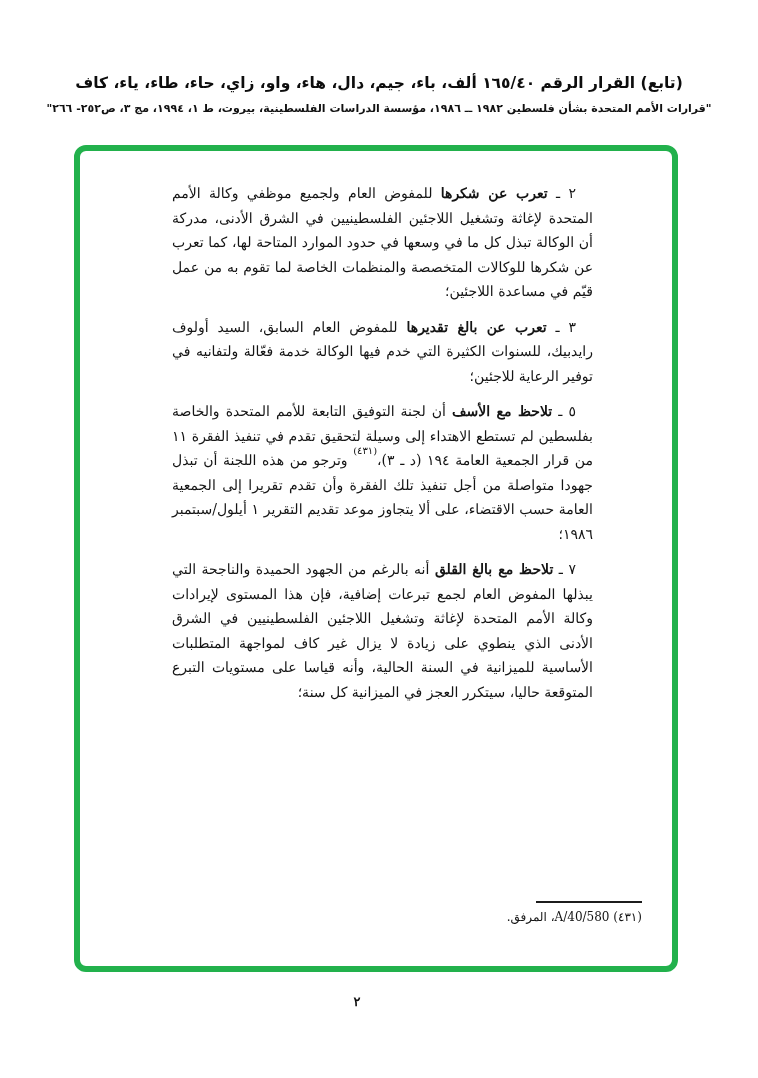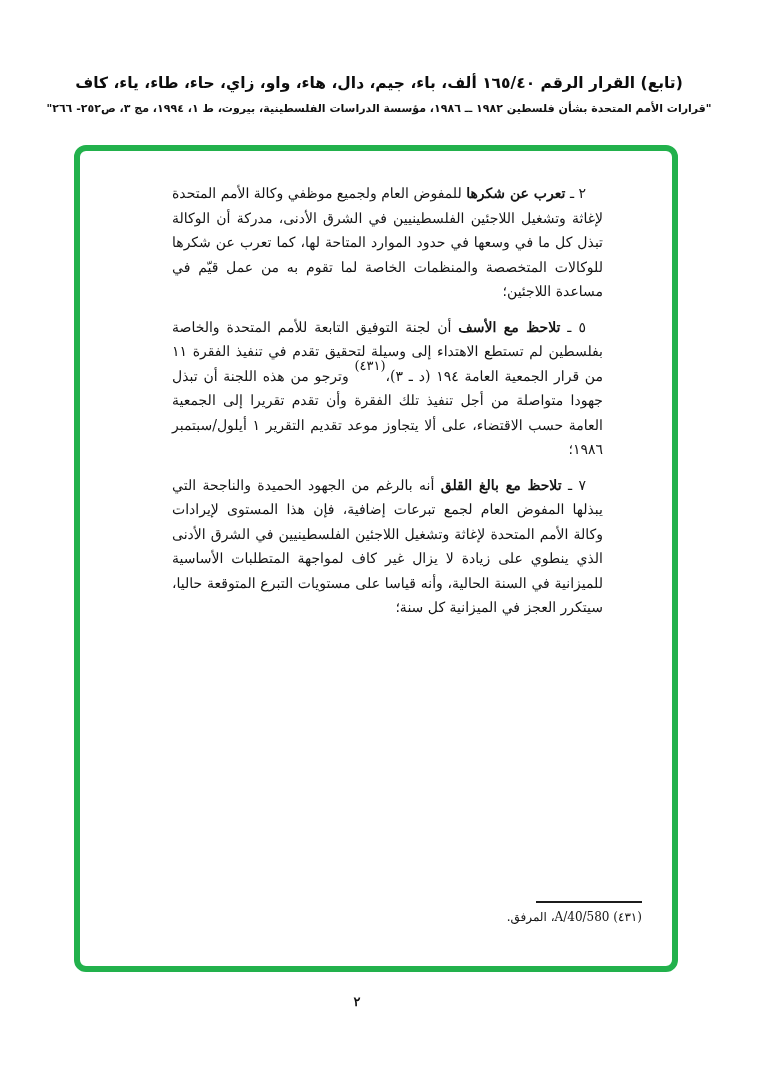--- a/index.html
+++ b/index.html
@@ -35,34 +35,34 @@
     position:absolute;
     left:74px;top:145px;
     width:604px;height:827px;
     box-sizing:border-box;
     border:6px solid #22b14c;
     border-radius:12px;
     background:#ffffff;
   }
   .content{
     position:absolute;
-    top:30px;right:69px;left:92px;
+    top:30px;right:79px;left:92px;
     direction:rtl;
     text-align:justify;
   }
   .para{
     margin:0 0 11px 0;
     font-size:14px;
     line-height:24.5px;
     text-indent:17px;
     color:#141414;
   }
   .para .bold{font-weight:bold;}
   .para sup{
-    font-size:13px;
+    font-size:10px;
     line-height:0;
     position:relative;
     top:-5px;
   }
   .footnote-area{
     position:absolute;
     right:30px;bottom:42px;
     direction:rtl;
     text-align:left;
   }
@@ -92,20 +92,21 @@
 <div class="page">
 
   <div class="hdr-title" dir="rtl">(تابع) القرار الرقم ١٦٥/٤٠ ألف، باء، جيم، دال، هاء، واو، زاي، حاء، طاء، ياء، كاف</div>
 
   <div class="hdr-source" dir="rtl">"قرارات الأمم المتحدة بشأن فلسطين ١٩٨٢ ــ ١٩٨٦، مؤسسة الدراسات الفلسطينية، بيروت، ط ١، ١٩٩٤، مج ٣، ص٢٥٢- ٢٦٦"</div>
 
   <div class="green-box" style="border-color: rgb(34, 177, 76);">
 
     <div class="content">
         <p class="para" dir="rtl"><span>٢ ـ </span><span class="bold">تعرب عن شكرها</span><span> للمفوض العام ولجميع موظفي وكالة الأمم المتحدة لإغاثة وتشغيل اللاجئين الفلسطينيين في الشرق الأدنى، مدركة أن الوكالة تبذل كل ما في وسعها في حدود الموارد المتاحة لها، كما تعرب عن شكرها للوكالات المتخصصة والمنظمات الخاصة لما تقوم به من عمل قيّم في مساعدة اللاجئين؛</span></p>
+        <p class="para" dir="rtl"><span>٣ ـ </span><span class="bold">تعرب عن بالغ تقديرها</span><span> للمفوض العام السابق، السيد أولوف رايدبيك، للسنوات الكثيرة التي خدم فيها الوكالة خدمة فعّالة ولتفانيه في توفير الرعاية للاجئين؛</span></p>
         <p class="para" dir="rtl"><span>٥ ـ </span><span class="bold">تلاحظ مع الأسف</span><span> أن لجنة التوفيق التابعة للأمم المتحدة والخاصة بفلسطين لم تستطع الاهتداء إلى وسيلة لتحقيق تقدم في تنفيذ الفقرة ١١ من قرار الجمعية العامة ١٩٤ (د ـ ٣)،</span><sup>(٤٣١)</sup><span> وترجو من هذه اللجنة أن تبذل جهودا متواصلة من أجل تنفيذ تلك الفقرة وأن تقدم تقريرا إلى الجمعية العامة حسب الاقتضاء، على ألا يتجاوز موعد تقديم التقرير ١ أيلول/سبتمبر ١٩٨٦؛</span></p>
         <p class="para" dir="rtl"><span>٧ ـ </span><span class="bold">تلاحظ مع بالغ القلق</span><span> أنه بالرغم من الجهود الحميدة والناجحة التي يبذلها المفوض العام لجمع تبرعات إضافية، فإن هذا المستوى لإيرادات وكالة الأمم المتحدة لإغاثة وتشغيل اللاجئين الفلسطينيين في الشرق الأدنى الذي ينطوي على زيادة لا يزال غير كاف لمواجهة المتطلبات الأساسية للميزانية في السنة الحالية، وأنه قياسا على مستويات التبرع المتوقعة حاليا، سيتكرر العجز في الميزانية كل سنة؛</span></p>
       </div>
 
     <div class="footnote-area">
       <div class="footnote-rule"></div>
       <div class="footnote-text" dir="rtl">(٤٣١) A/40/580، المرفق.</div>
     </div>
 
   </div>

